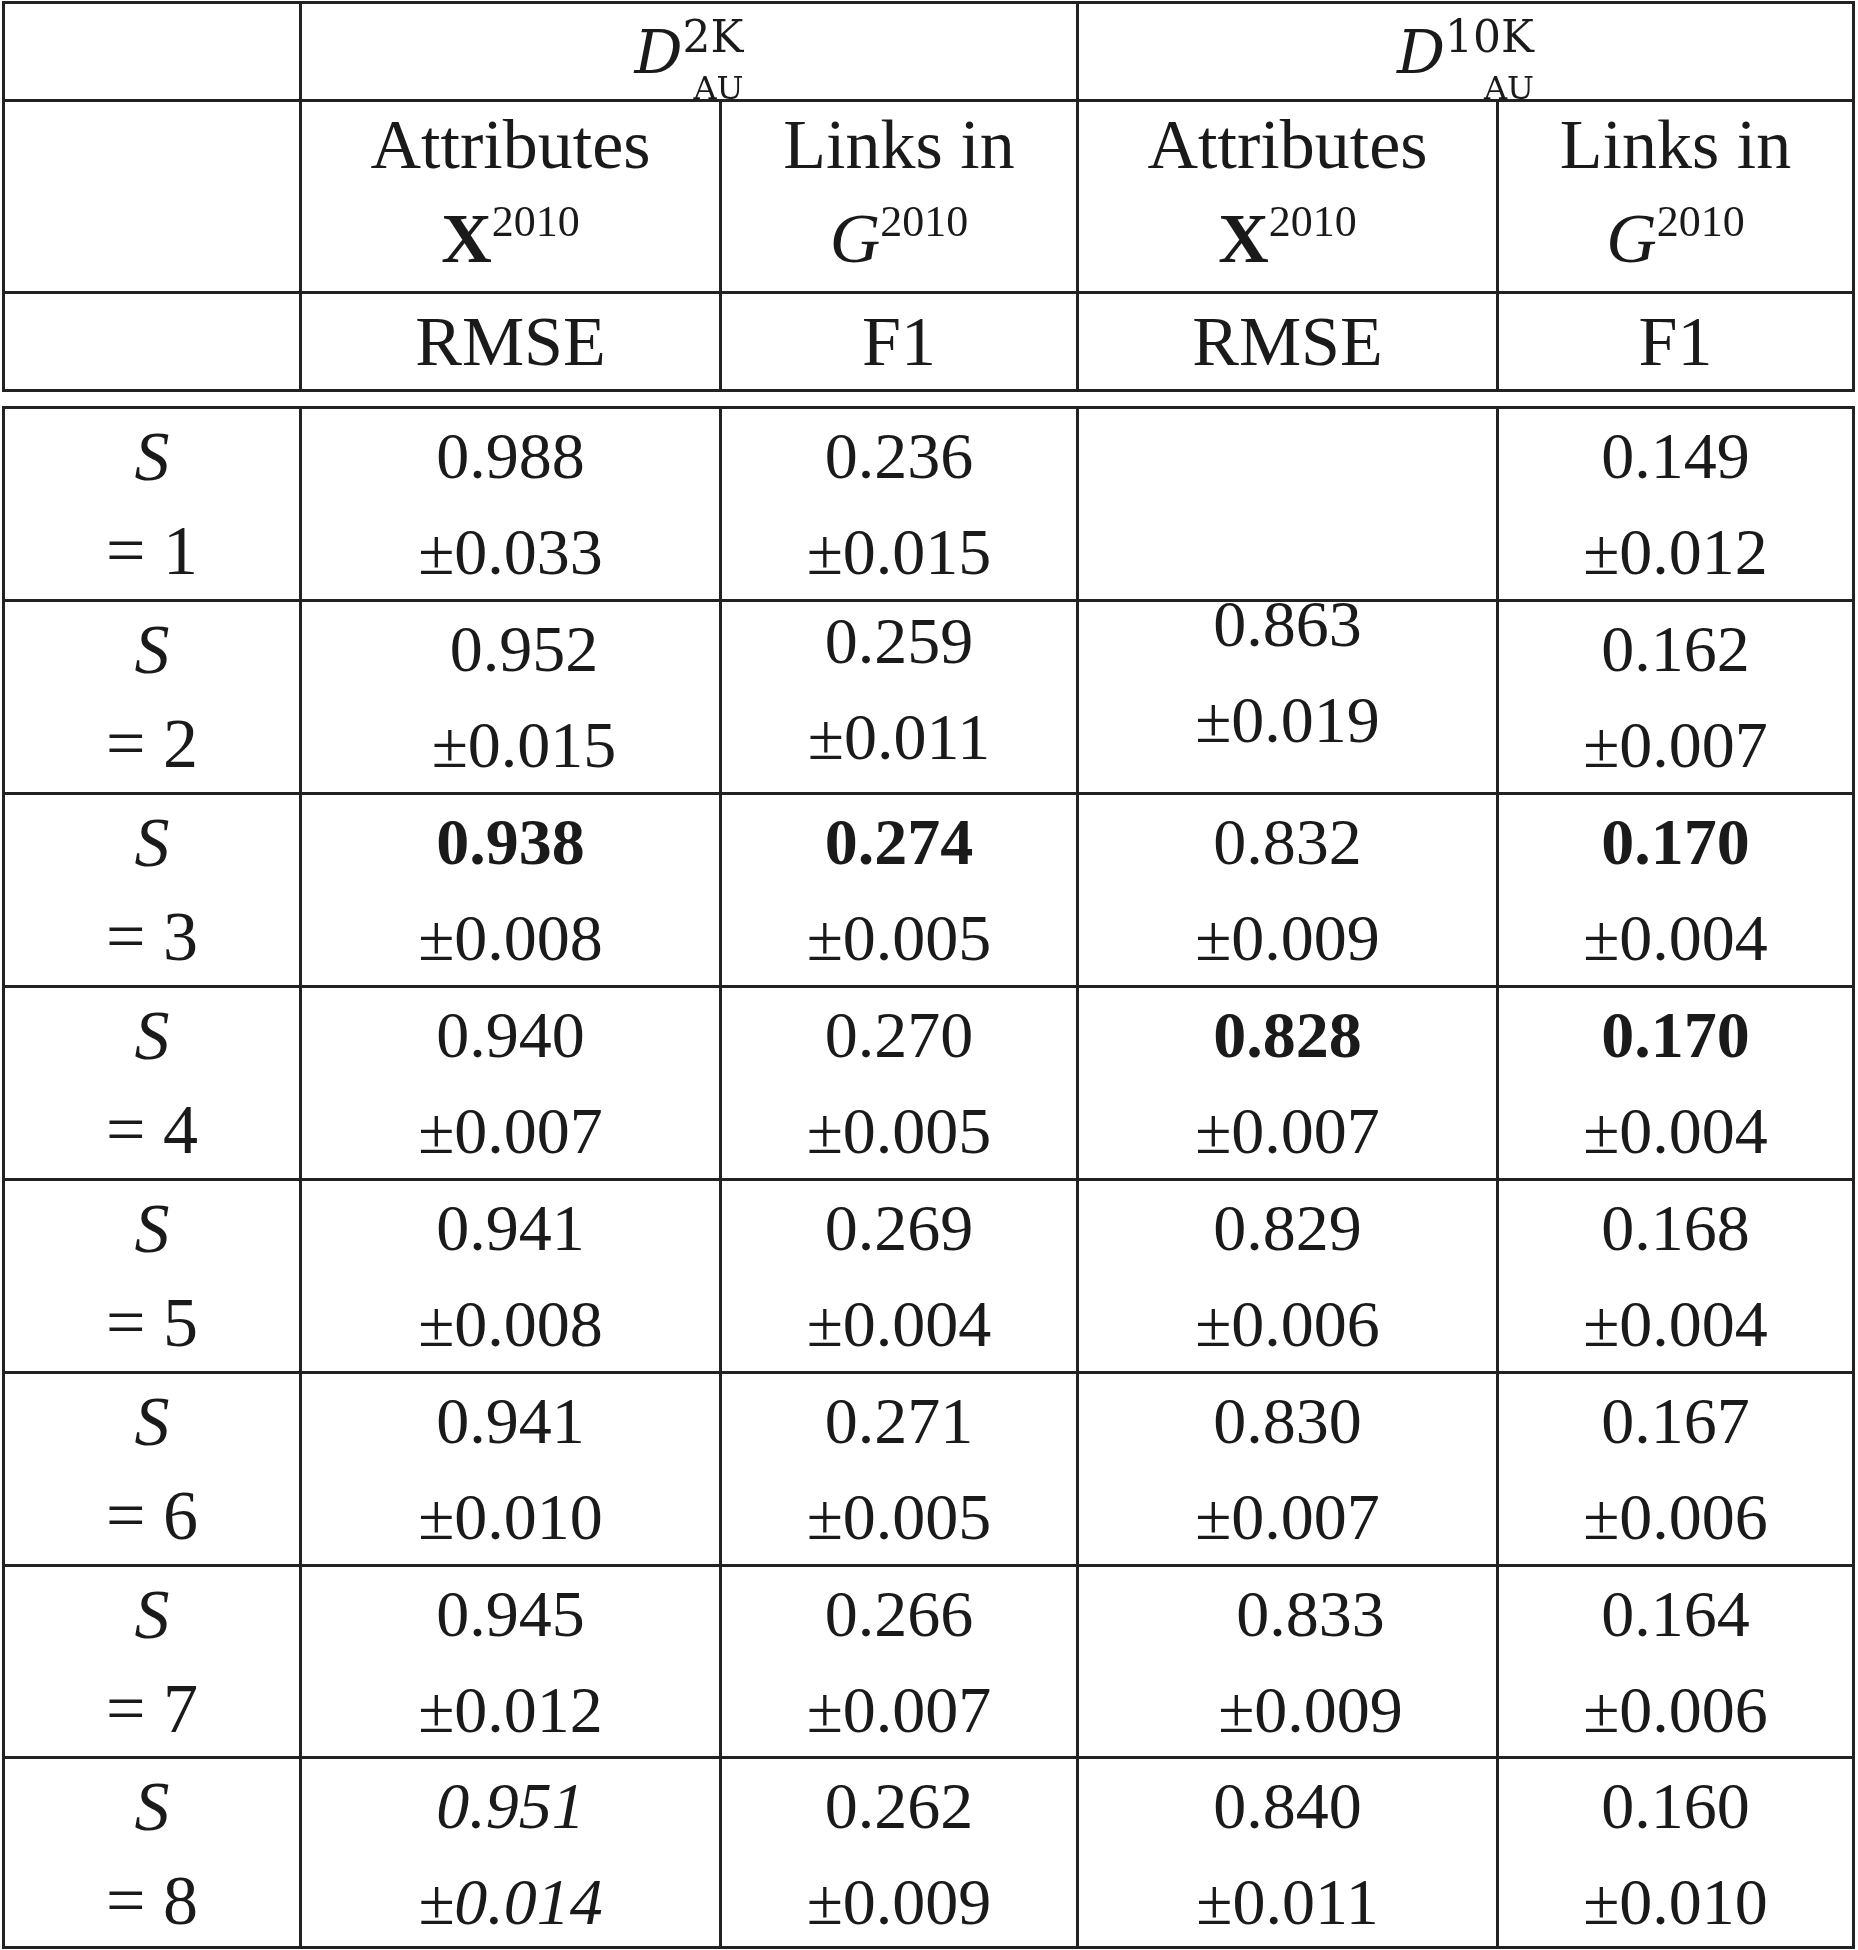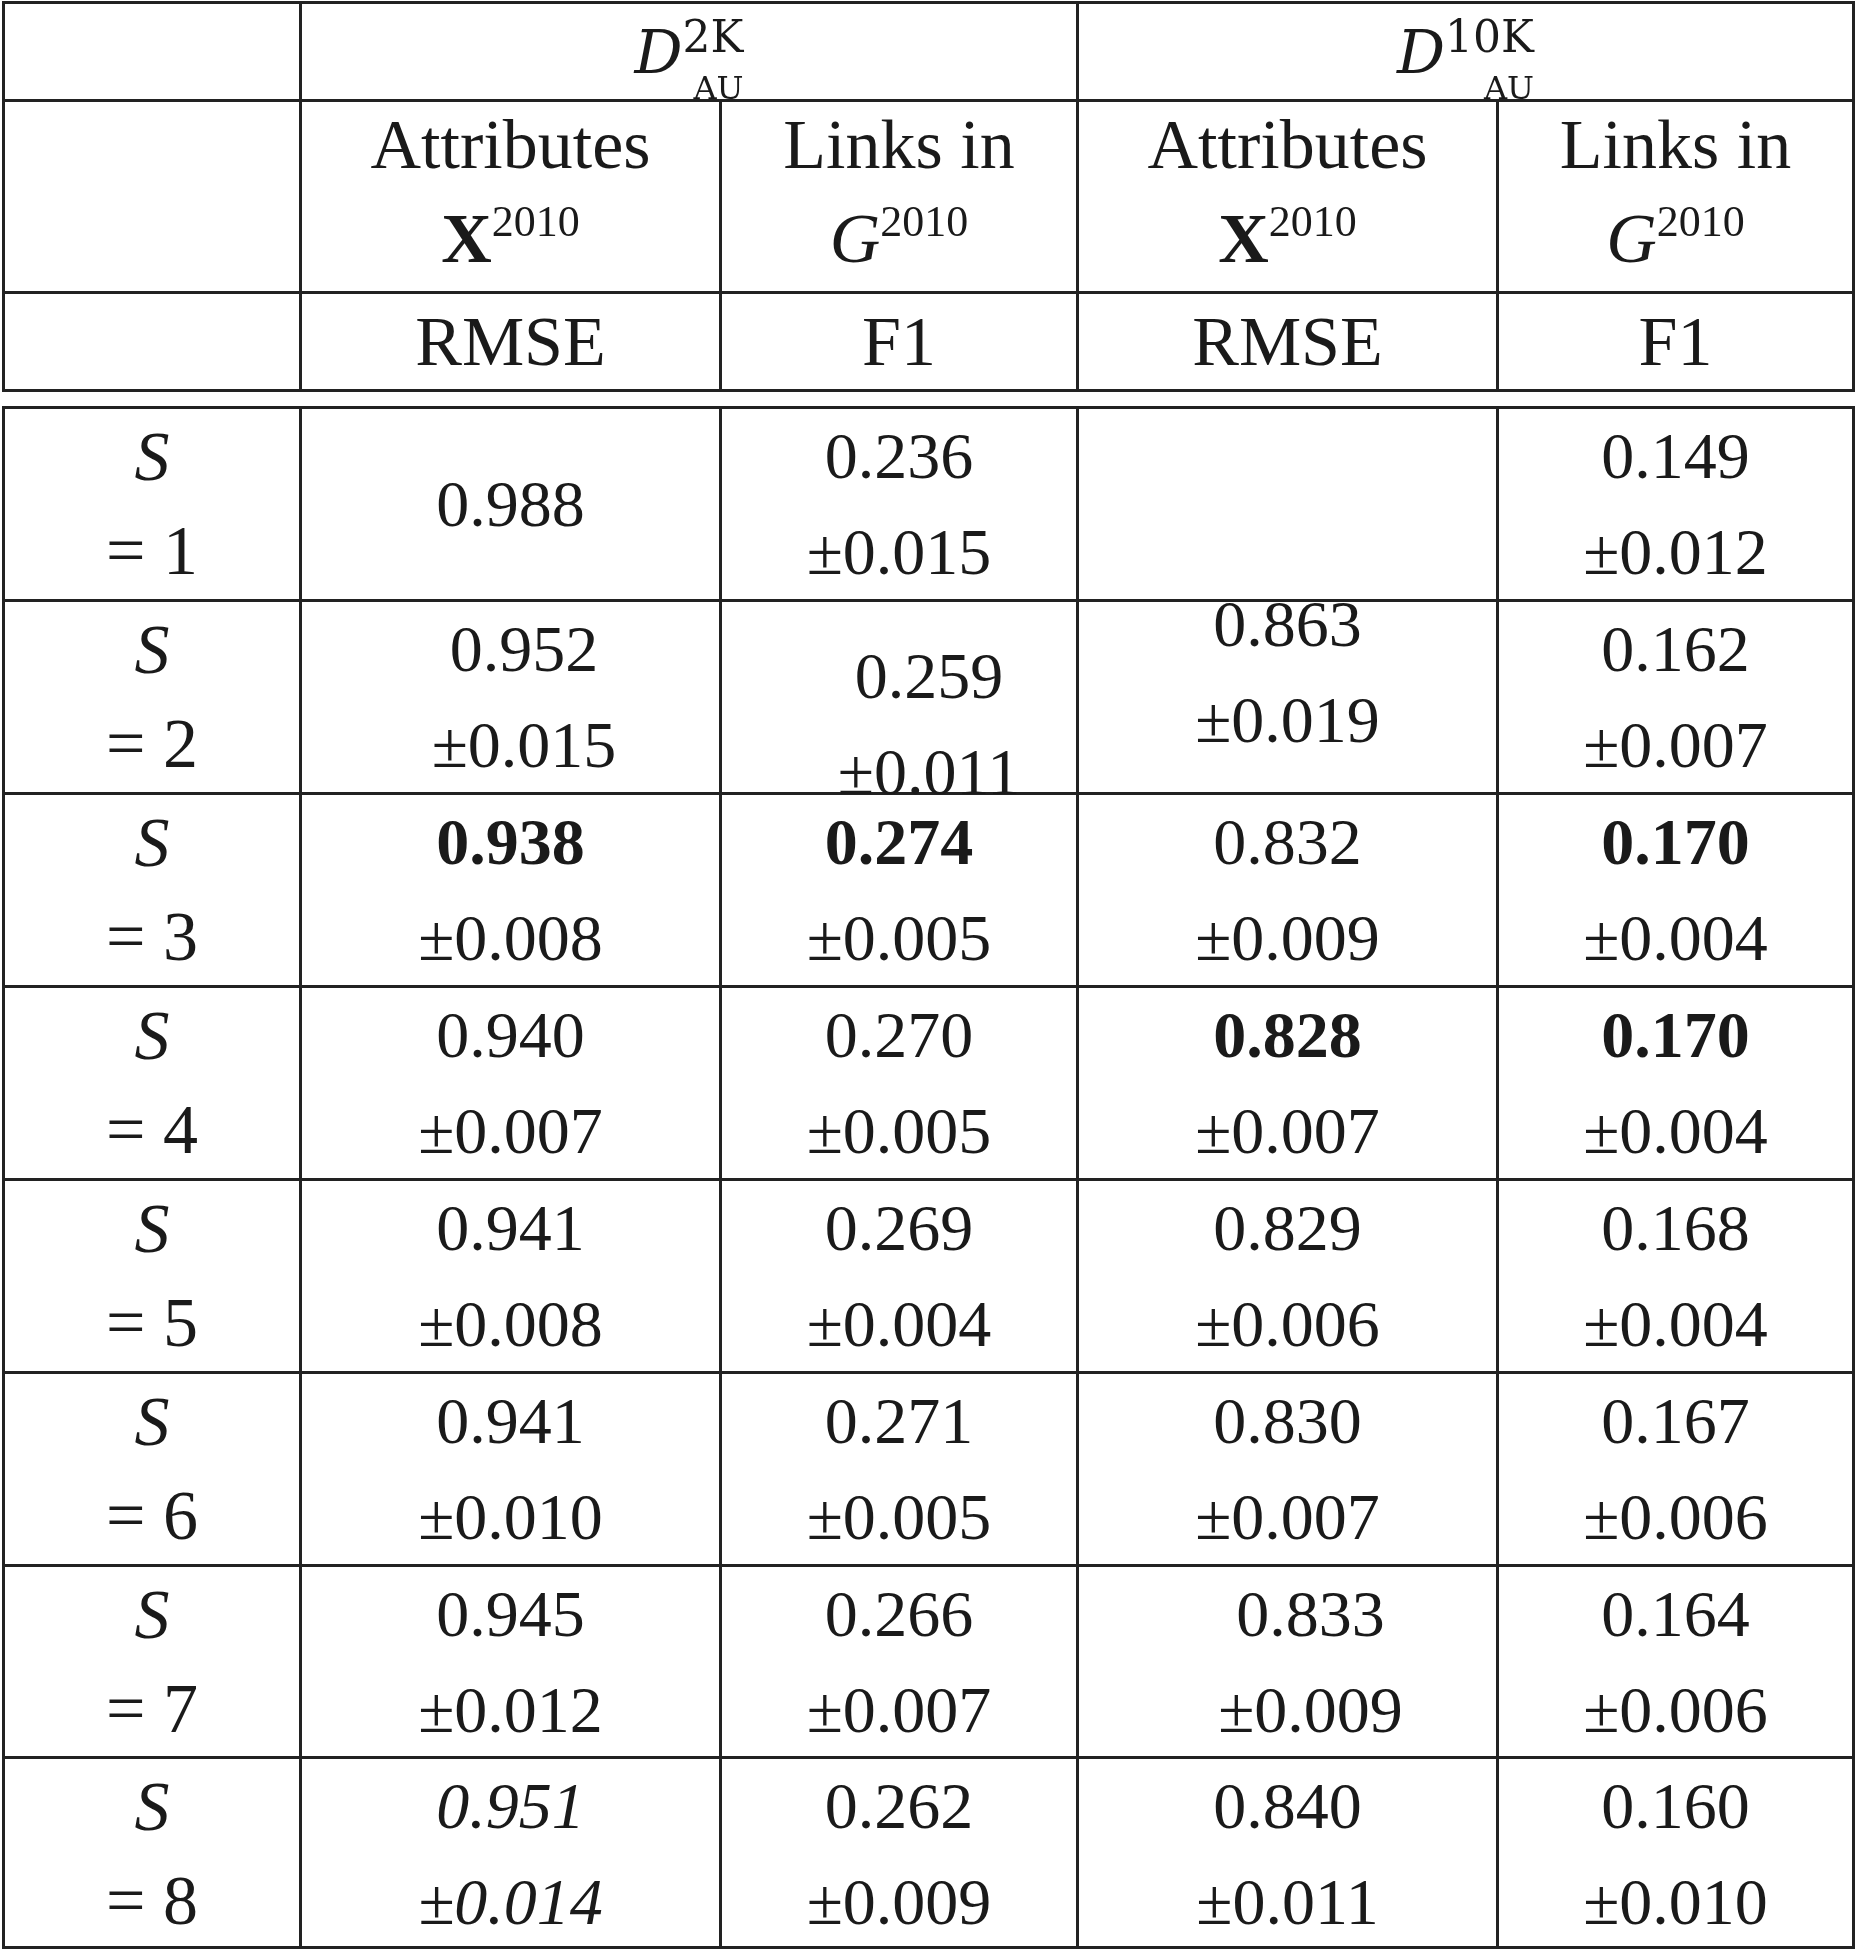--- a/index.html
+++ b/index.html
@@ -82,35 +82,36 @@
 
   <div class="cell big" style="left:302px;top:294px;width:417px;height:95px">RMSE</div>
   <div class="cell big" style="left:722px;top:294px;width:354px;height:95px">F1</div>
   <div class="cell big" style="left:1079px;top:294px;width:417px;height:95px">RMSE</div>
   <div class="cell big" style="left:1499px;top:294px;width:353px;height:95px">F1</div>
 
   <div id="body-rows"></div>
 <div class="cell big" style="left: 5px; top: 409px; width: 294px; height: 190px; font-style: normal;"><span class="it">S</span> = 1</div>
     <div class="cell" style="left: 302px; top: 409px; width: 417px; height: 190px;">
       <div class="num">0.988</div>
+      <div class="num">±0.033</div>
     </div>
     <div class="cell" style="left: 722px; top: 409px; width: 354px; height: 190px;">
       <div class="num">0.236</div>
       <div class="num">±0.015</div>
     </div>
     <div class="cell" style="left: 1499px; top: 409px; width: 353px; height: 190px;">
       <div class="num">0.149</div>
       <div class="num">±0.012</div>
     </div>
     <div class="cell big" style="left: 5px; top: 602px; width: 294px; height: 190px; font-style: normal;"><span class="it">S</span> = 2</div>
     <div class="cell" style="left: 302px; top: 602px; width: 444px; height: 190px;">
       <div class="num">0.952</div>
       <div class="num">±0.015</div>
     </div>
-    <div class="cell" style="left: 722px; top: 629px; width: 354px; height: 190px; padding-left: 30px;">
+    <div class="cell" style="left: 722px; top: 594px; width: 354px; height: 190px;">
       <div class="num">0.259</div>
       <div class="num">±0.011</div>
     </div>
     <div class="cell" style="left: 1079px; top: 577px; width: 417px; height: 190px;">
       <div class="num">0.863</div>
       <div class="num">±0.019</div>
     </div>
     <div class="cell" style="left: 1499px; top: 602px; width: 353px; height: 190px;">
       <div class="num">0.162</div>
       <div class="num">±0.007</div>

